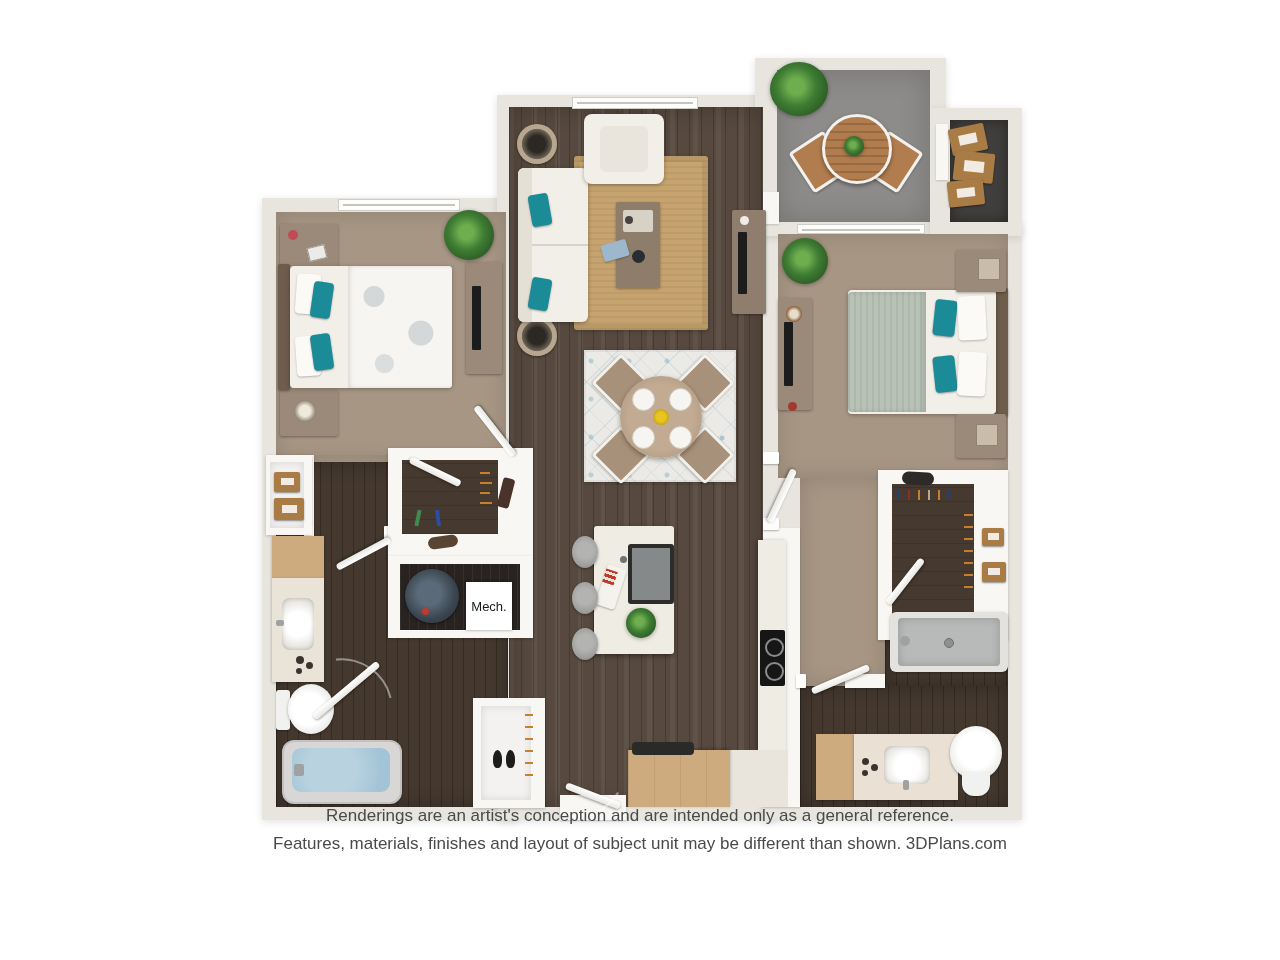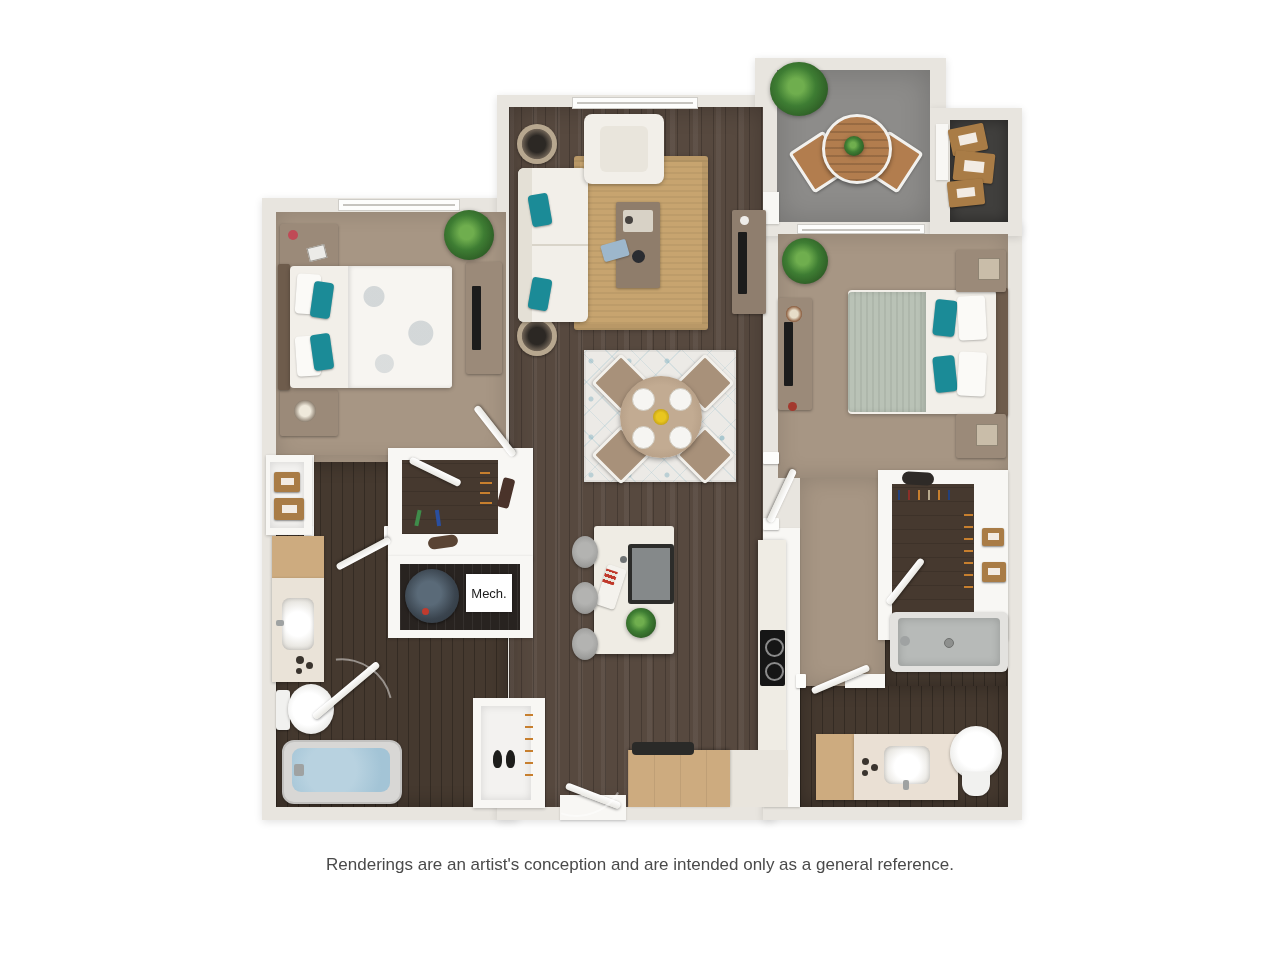--- a/index.html
+++ b/index.html
@@ -125,21 +125,21 @@
       <div class="a" style="left:28px;top:62px;width:4px;height:16px;background:#3f8c4a;transform:rotate(12deg);"></div>
       <div class="a" style="left:48px;top:62px;width:4px;height:16px;background:#2a4fa0;transform:rotate(-8deg);"></div>
       <div class="a" style="left:112px;top:30px;width:12px;height:30px;background:#4a332a;border-radius:3px;transform:rotate(14deg);"></div>
       <div class="a" style="left:40px;top:88px;width:30px;height:12px;background:#5a4434;border-radius:6px;transform:rotate(-8deg);"></div>
     </div>
 
     <div class="wbox" style="left:388px;top:556px;width:145px;height:82px;">
       <div class="utilfloor" style="left:12px;top:8px;width:120px;height:66px;"></div>
       <div class="circle" style="position:absolute;left:17px;top:13px;width:54px;height:54px;background:radial-gradient(circle at 45% 45%, #5a6a78 0 28%, #3a444e 62%, #2b333b);box-shadow:0 1px 3px rgba(0,0,0,.5);"></div>
       <div class="a" style="left:34px;top:52px;width:7px;height:7px;border-radius:50%;background:#c03b2e;"></div>
-      <div class="label-box" style="left:78px;top:18px;width:46px;height:38px;font-size:13px;">
+      <div class="label-box" style="left:78px;top:26px;width:46px;height:48px;font-size:13px;">
         <span>Mech.</span>
       </div>
     </div>
 
 
     <div class="wbox" style="left:473px;top:698px;width:72px;height:110px;">
       <div class="whitefloor" style="left:8px;top:8px;width:50px;height:94px;"></div>
       <div class="a" style="left:20px;top:52px;width:9px;height:18px;background:#1d1d1b;border-radius:50% 50% 40% 40%;"></div>
       <div class="a" style="left:33px;top:52px;width:9px;height:18px;background:#1d1d1b;border-radius:50% 50% 40% 40%;"></div>
       <div class="tick" style="left:52px;top:16px;width:8px;height:2px;"></div>
@@ -321,16 +321,17 @@
     <div class="door" style="left:390px;top:536px;width:60px;transform:rotate(152deg);"></div>
     <div class="door" style="left:314px;top:714px;width:84px;transform:rotate(-40deg);"></div>
     <div class="door" style="left:794px;top:466px;width:58px;transform:rotate(115deg);"></div>
     <div class="door" style="left:888px;top:600px;width:56px;transform:rotate(-52deg);"></div>
     <div class="door" style="left:812px;top:688px;width:62px;transform:rotate(-23deg);"></div>
     <div class="door" style="left:566px;top:782px;width:58px;transform:rotate(21deg);"></div>
     <div class="arc" style="left:540px;top:748px;width:80px;height:64px;transform:rotate(160deg);"></div>
     <div class="arc" style="left:300px;top:660px;width:90px;height:80px;transform:rotate(35deg);"></div>
   </div>
 
-  <div class="footer" style="top:855px;">
+  <div class="footer" style="top:806px;">
     <div class="l1">Renderings are an artist's conception and are intended only as a general reference.</div>
+    <div class="l2" style="margin-top:8px;">Features, materials, finishes and layout of subject unit may be different than shown. 3DPlans.com</div>
   </div>
 </div>
 
 </body></html>

